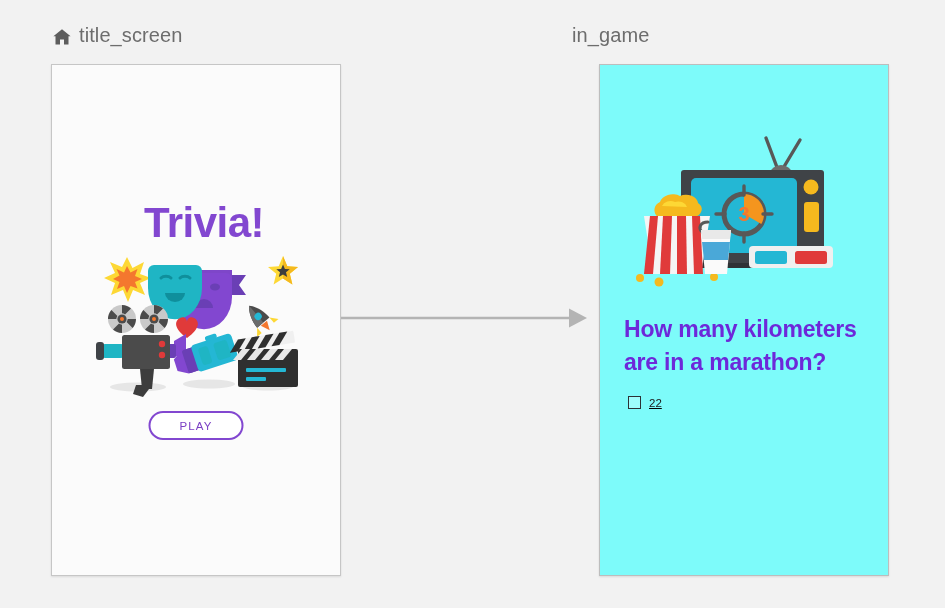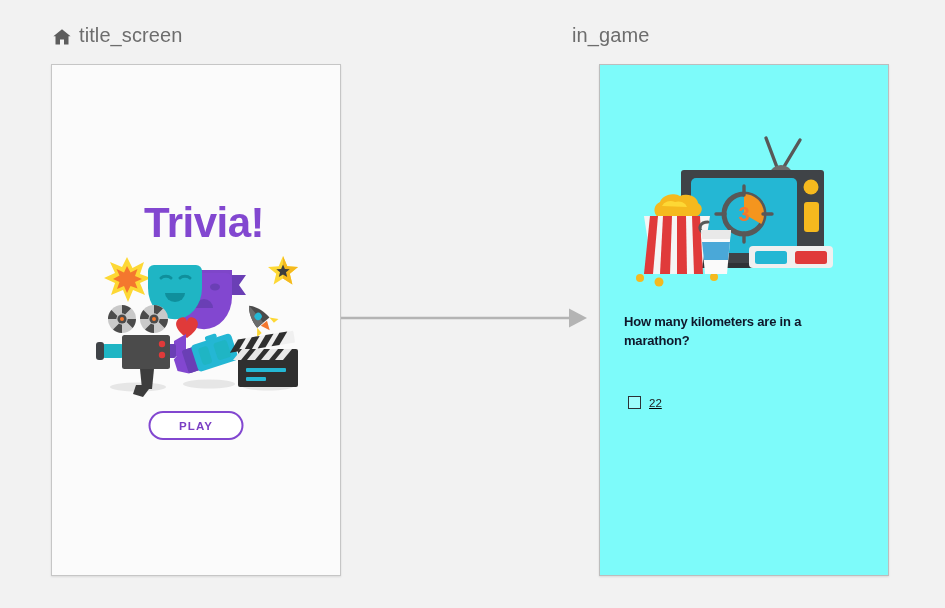--- a/index.html
+++ b/index.html
@@ -79,21 +79,21 @@
     left: 50%;
     transform: translateX(-50%);
     top: 346px;
     width: 95px;
     height: 29px;
     border: 2px solid #8247d0;
     border-radius: 16px;
     background: #ffffff;
     color: #7b3fc4;
     font-size: 11.5px;
-    font-weight: bold;
+    font-weight: normal;
     letter-spacing: 1.1px;
     display: flex;
     align-items: center;
     justify-content: center;
     box-sizing: border-box;
     cursor: pointer;
   }
 
   
   .game-art {
@@ -101,23 +101,23 @@
     left: 26px;
     top: 65px;
     width: 216px;
     height: 162px;
   }
   .question {
     position: absolute;
     left: 24px;
     top: 248px;
     width: 234px;
-    font-size: 13px;
+    font-size: 23px;
     font-weight: bold;
-    color: #0f172a;
+    color: #6d28d9;
     line-height: 1.45;
     letter-spacing: -0.2px;
   }
   .answers {
     position: absolute;
     left: 28px;
     top: 322px;
     width: 210px;
     text-decoration: underline;
   }

